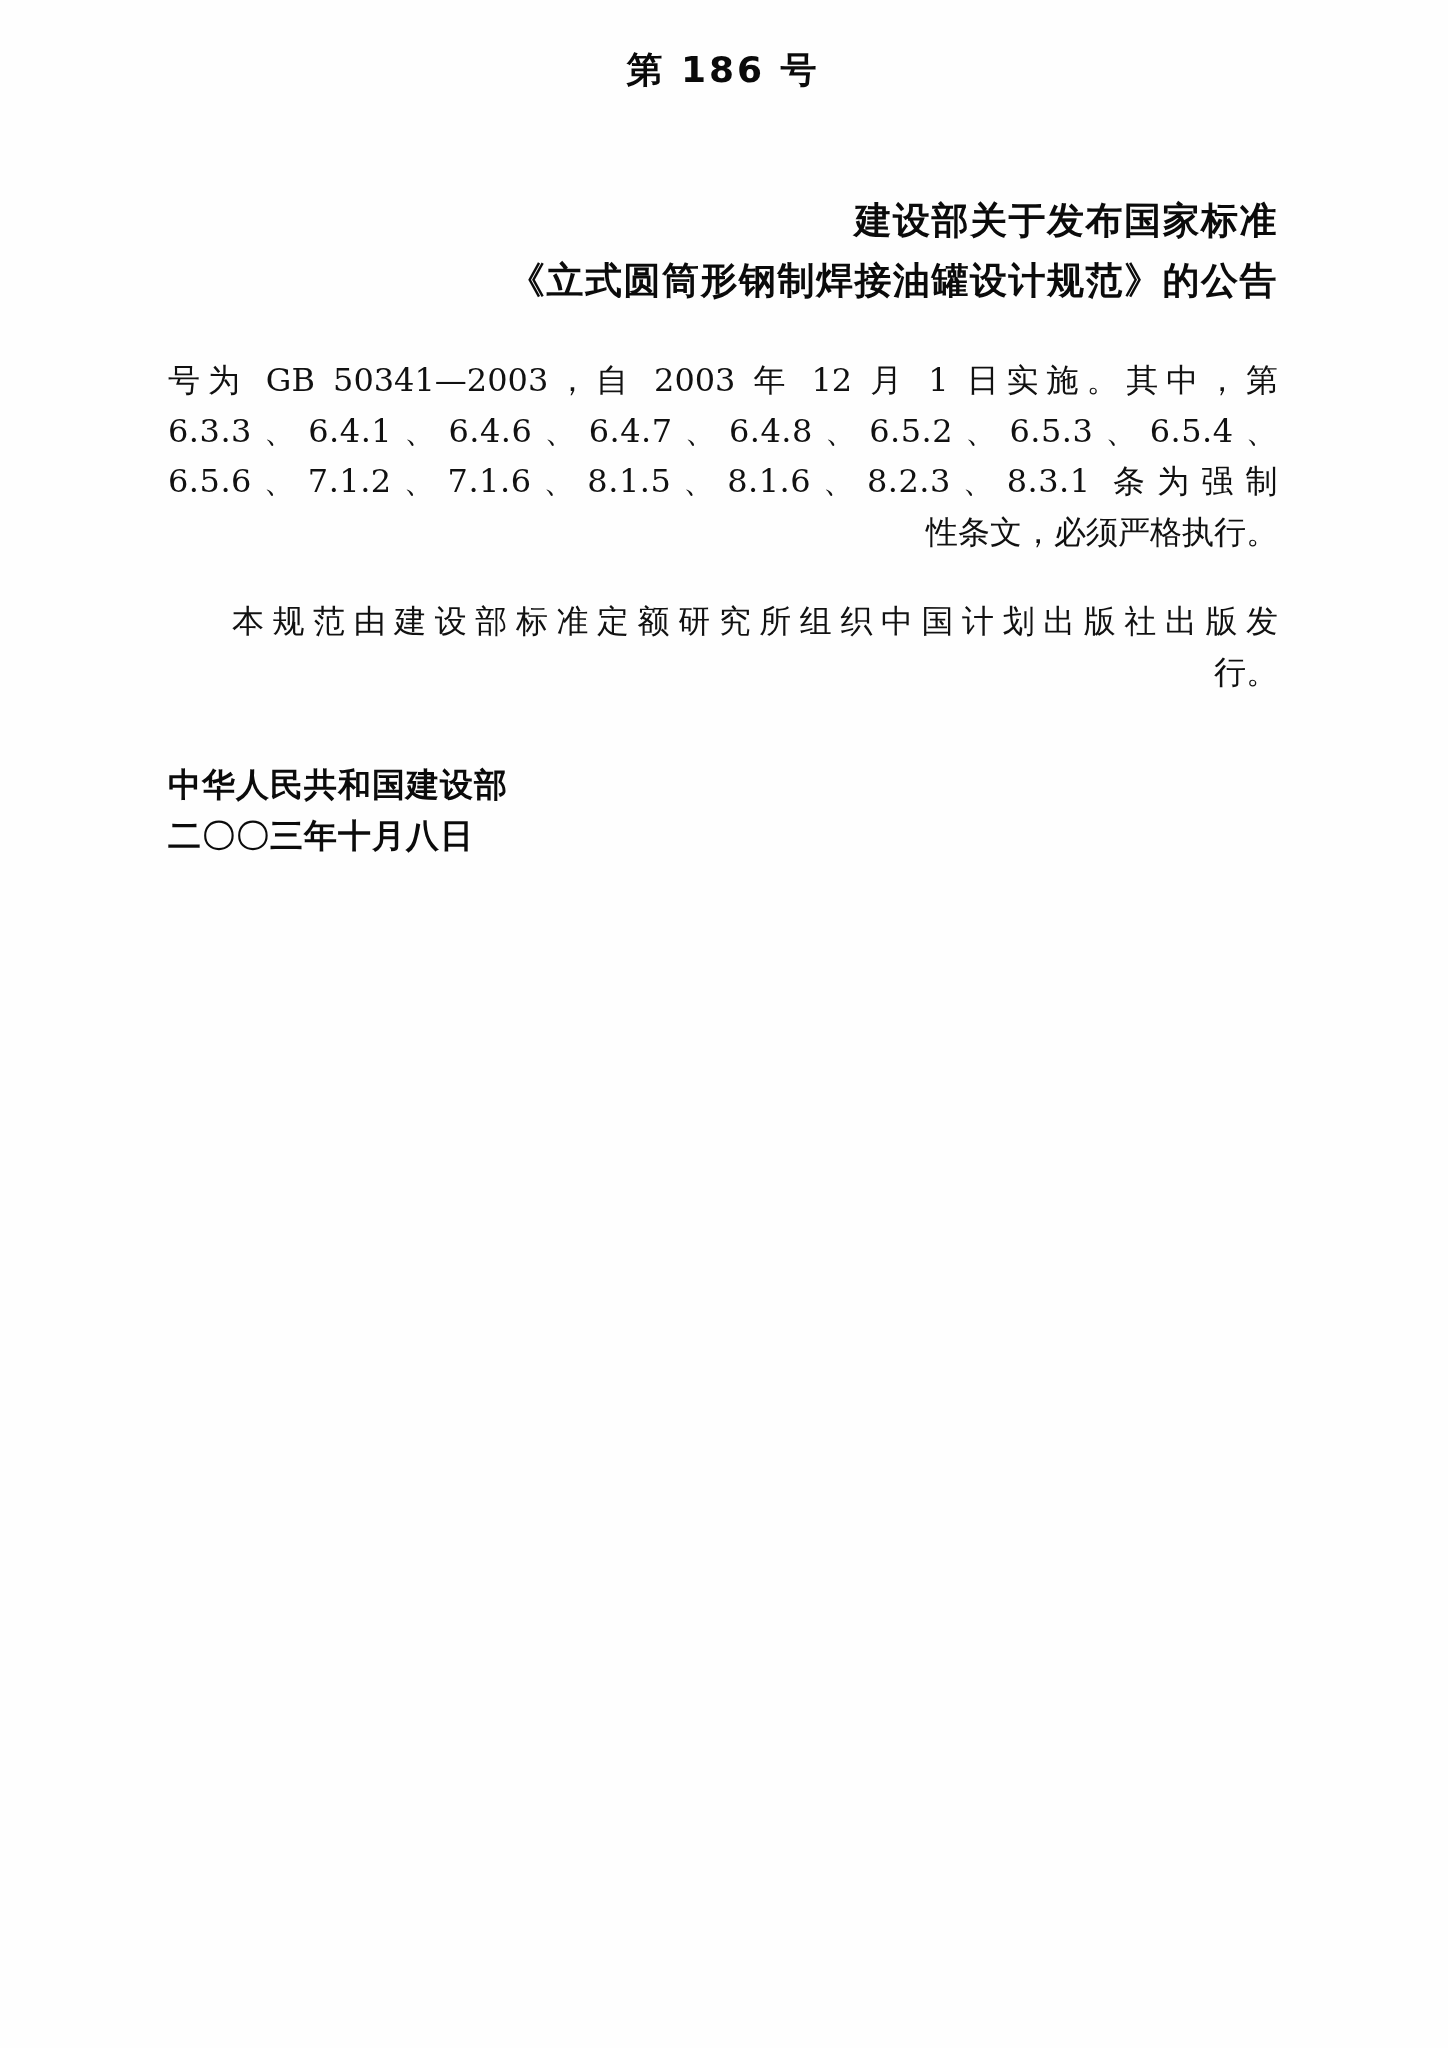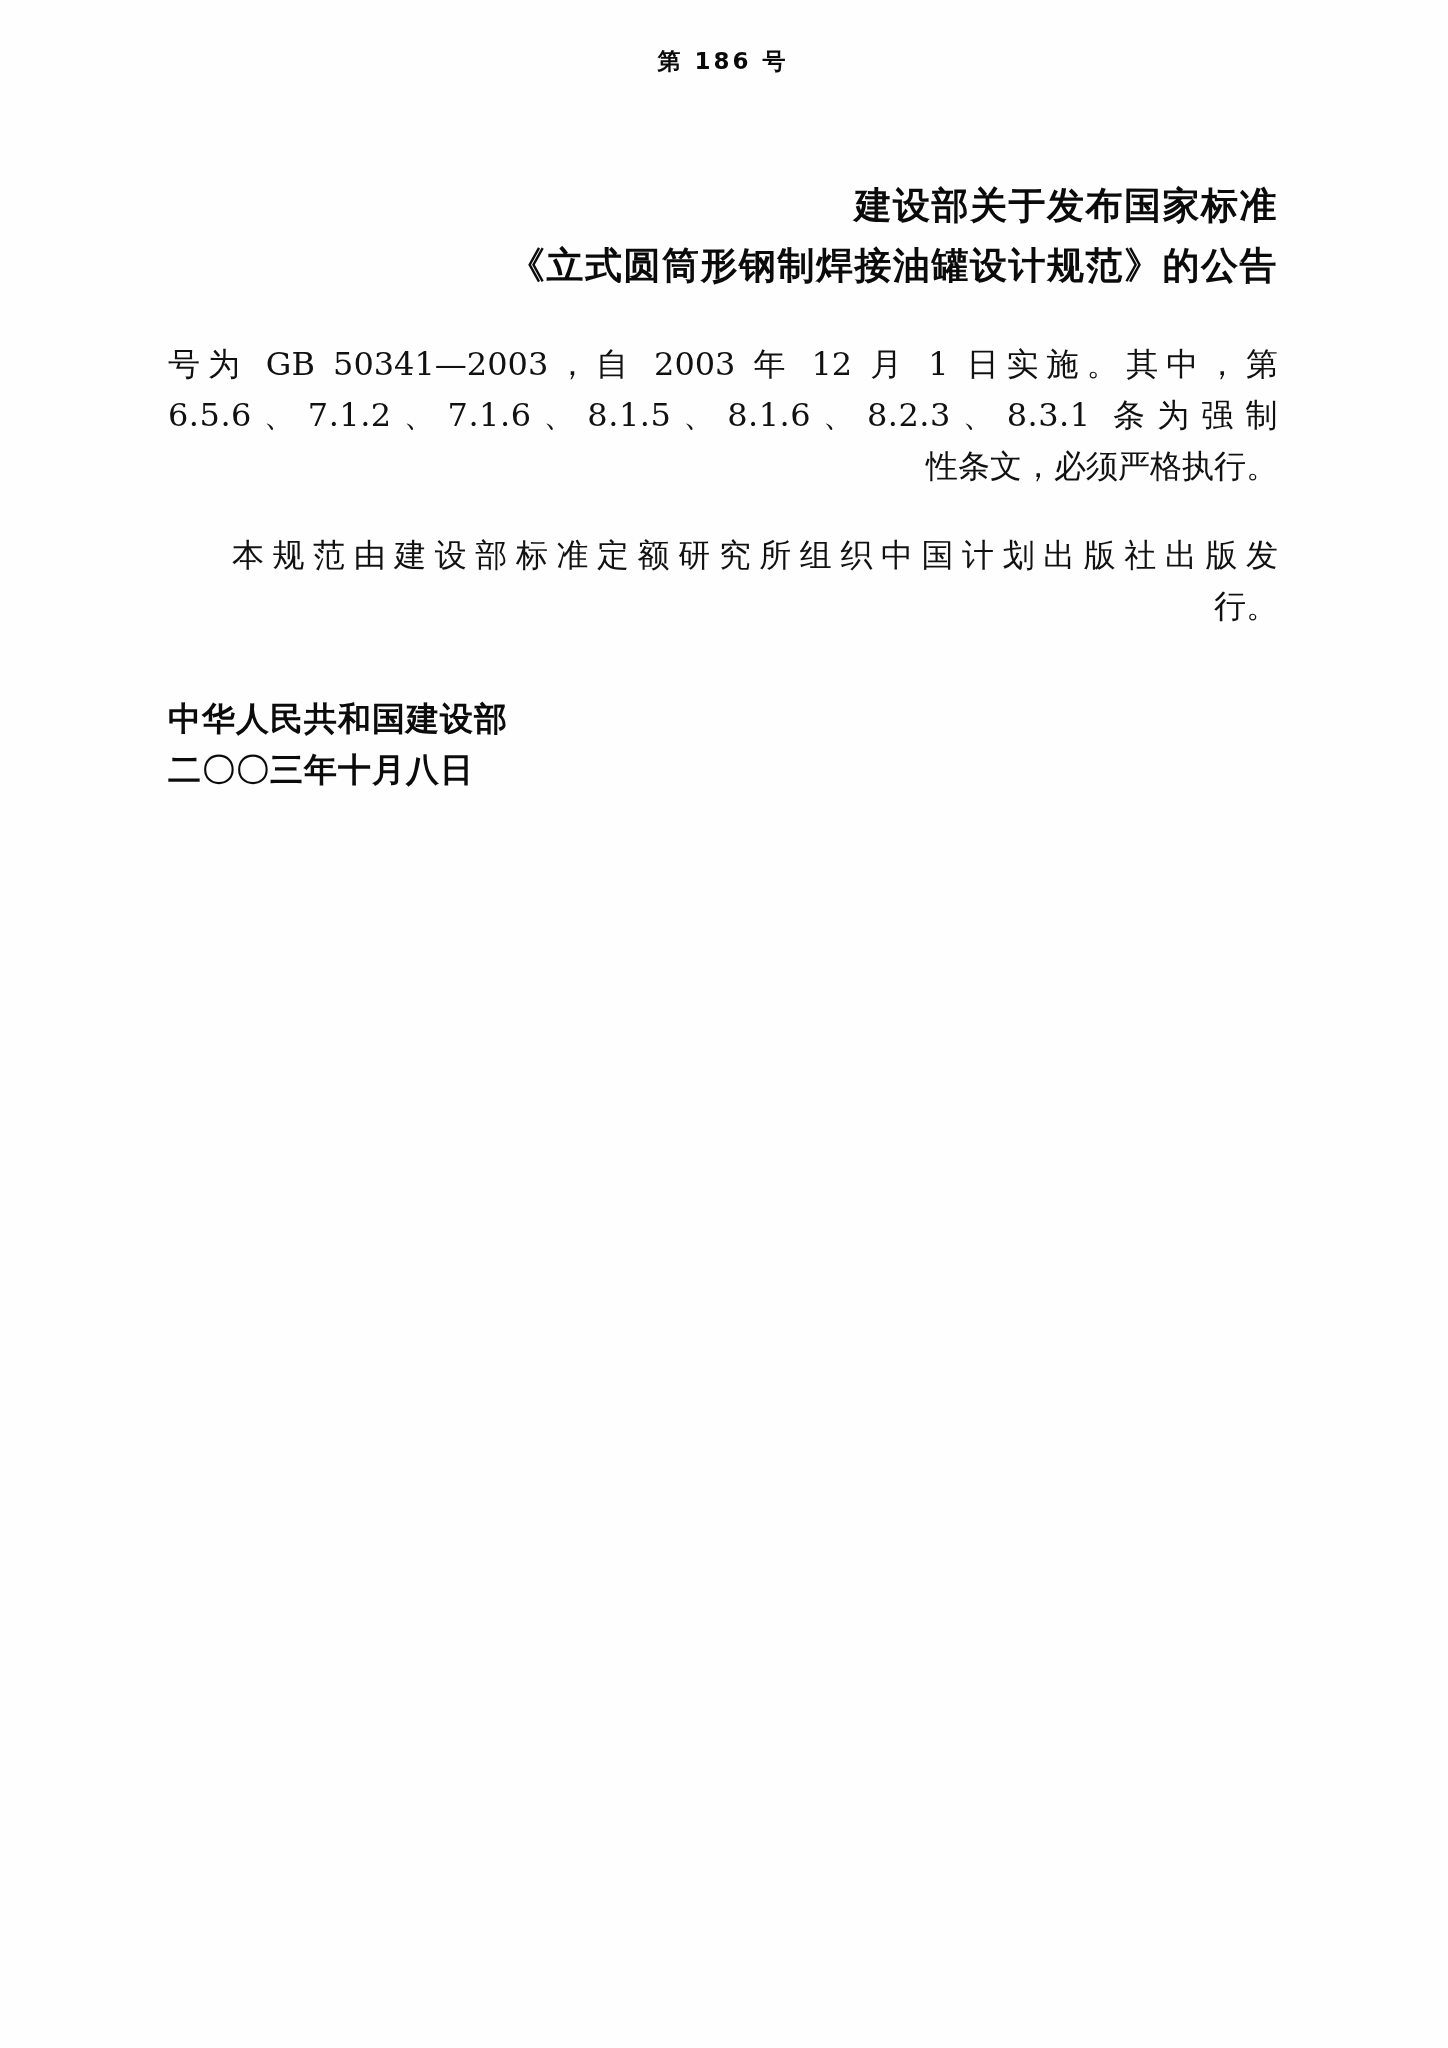--- a/index.html
+++ b/index.html
@@ -37,21 +37,21 @@
     letter-spacing: 2px;
     line-height: 1.18;
     color: #0a0a0a;
   }
   .doc-number {
     margin: 0;
     padding-top: 48px;
     text-align: center;
     font-family: "DejaVu Sans", "Liberation Sans", sans-serif;
     font-weight: bold;
-    font-size: 23px;
+    font-size: 36px;
     letter-spacing: 3px;
     line-height: 1.2;
     color: #0a0a0a;
   }
   .subject {
     padding-top: 100px;
     text-align: right;
   }
   .subject-line {
     font-family: "DejaVu Sans", "Liberation Sans", sans-serif;
@@ -123,20 +123,21 @@
 
     <div class="subject">
       <div class="subject-line">建设部关于发布国家标准</div>
       <div class="subject-line">《立式圆筒形钢制焊接油罐设计规范》的公告</div>
     </div>
 
     <div class="body-block">
 
       <p class="para p1">
         <span class="ln just">号为 GB 50341—2003，自 2003 年 12 月 1 日实施。其中，第</span>
+        <span class="ln just clause-line">6.3.3、6.4.1、6.4.6、6.4.7、6.4.8、6.5.2、6.5.3、6.5.4、</span>
         <span class="ln just clause-line">6.5.6、7.1.2、7.1.6、8.1.5、8.1.6、8.2.3、8.3.1 条为强制</span>
         <span class="ln">性条文，必须严格执行。</span>
       </p>
 
       <p class="para p2">
         <span class="ln just indent">本规范由建设部标准定额研究所组织中国计划出版社出版发</span>
         <span class="ln">行。</span>
       </p>
 
     </div>

